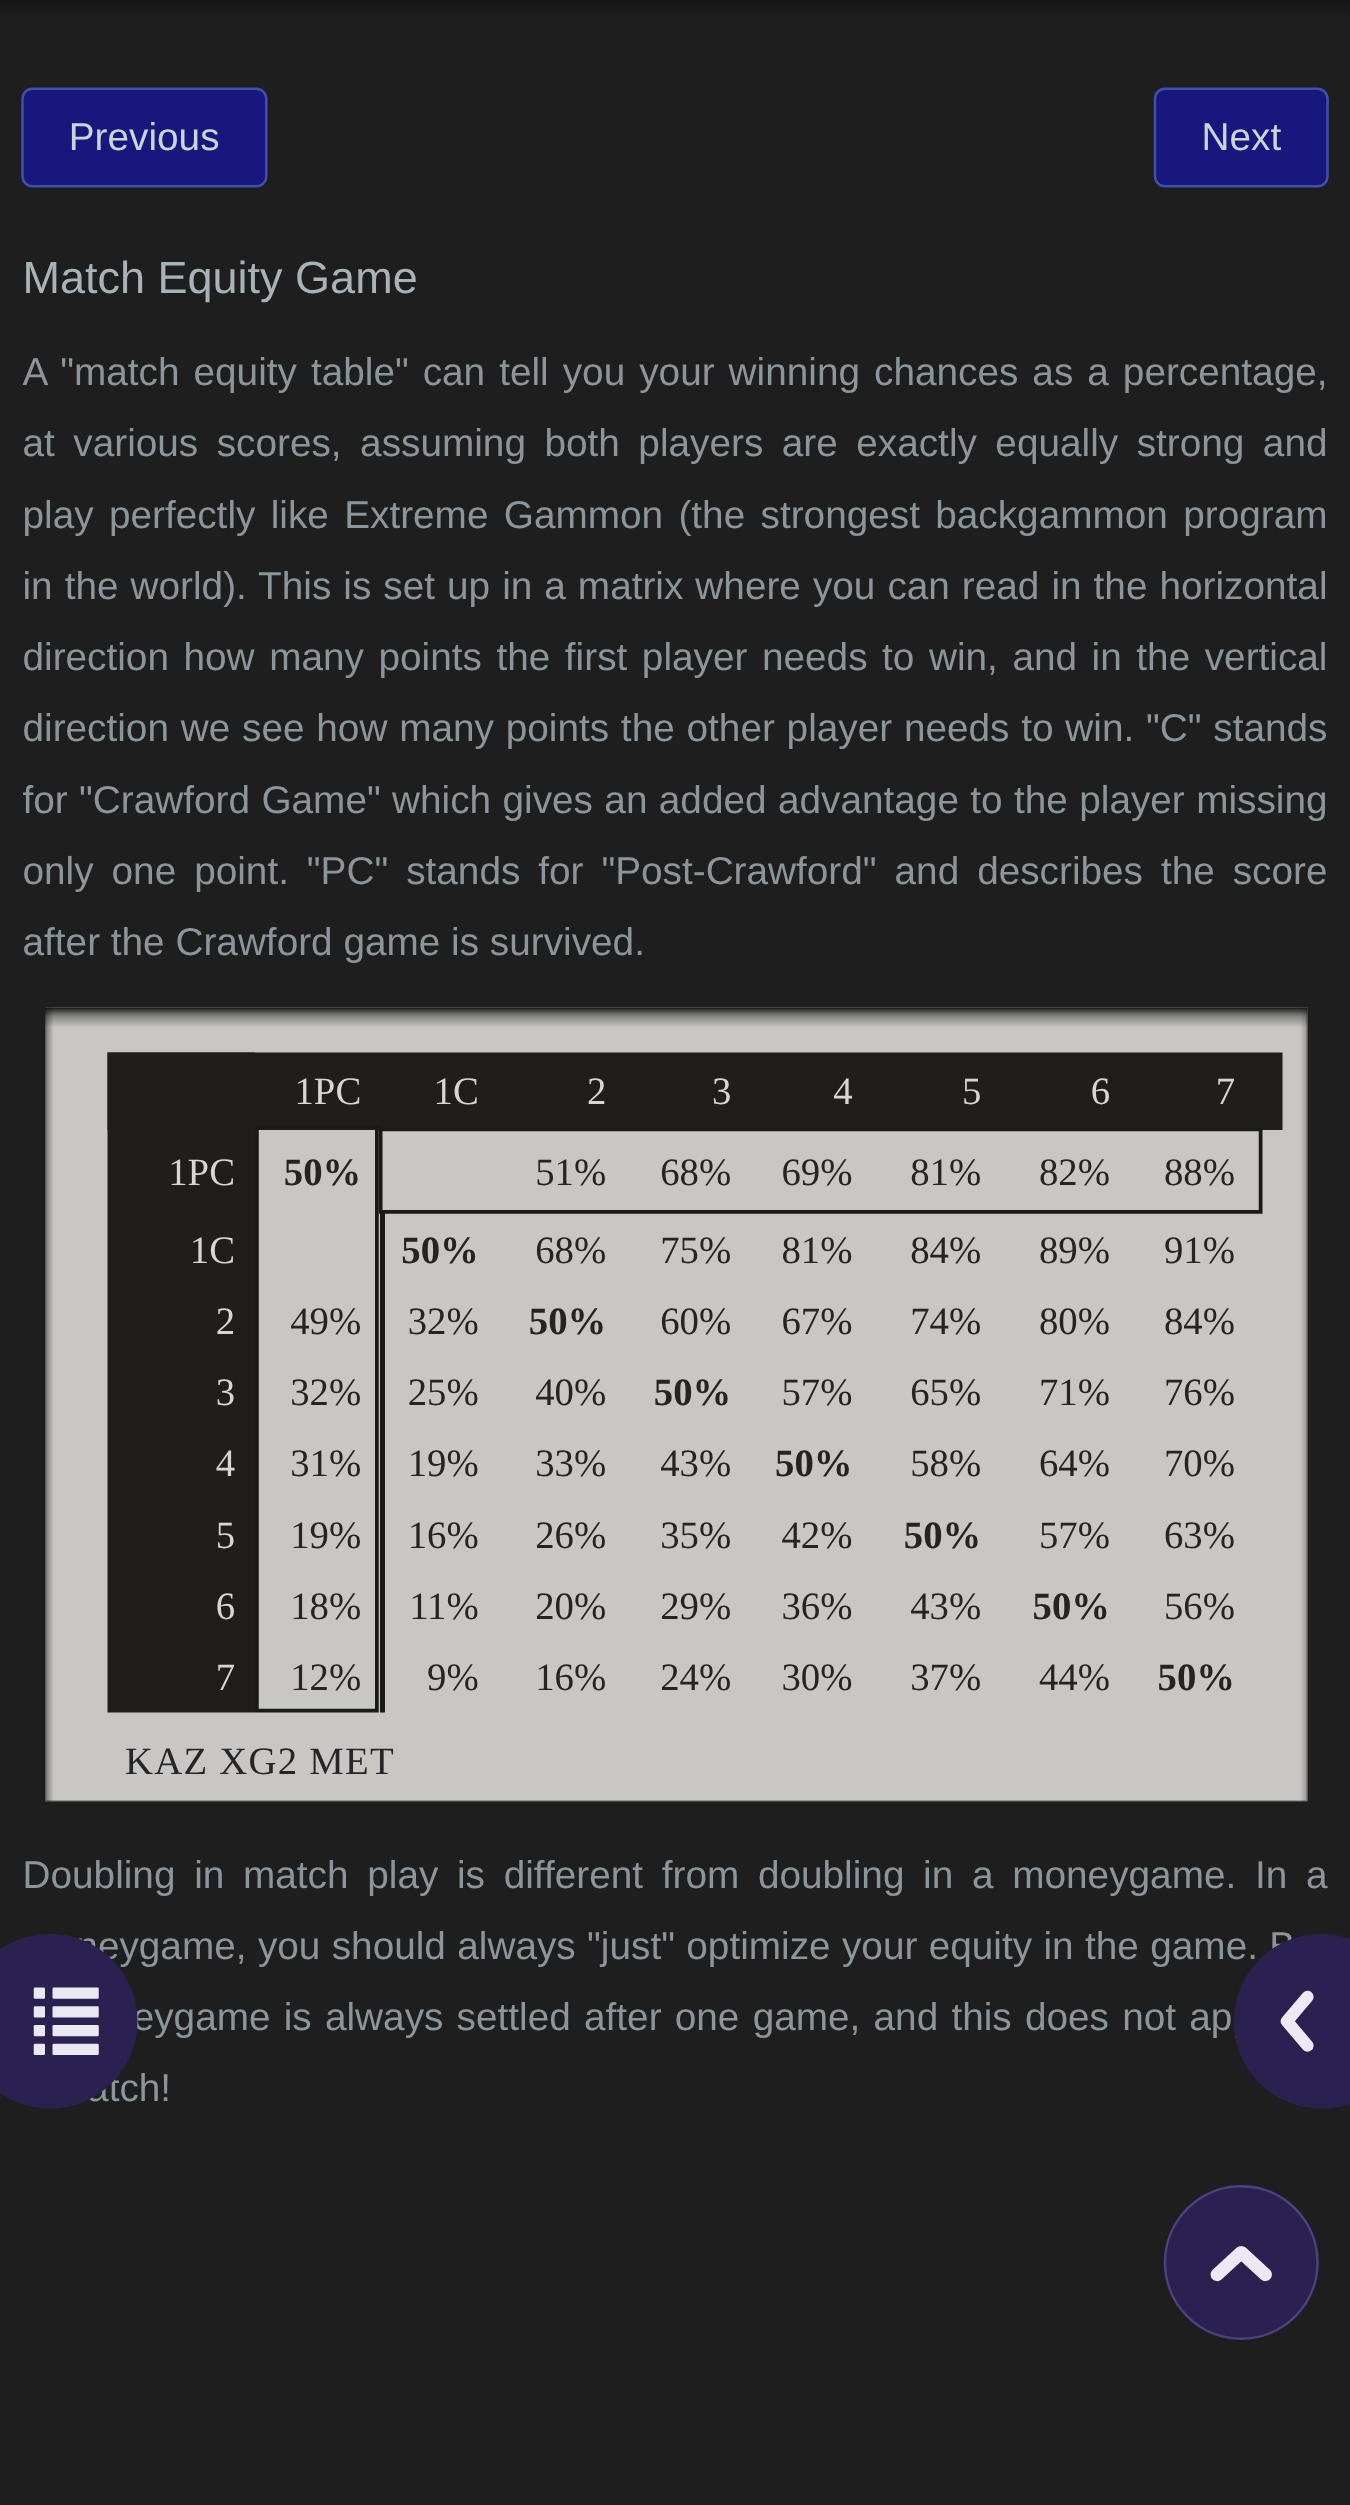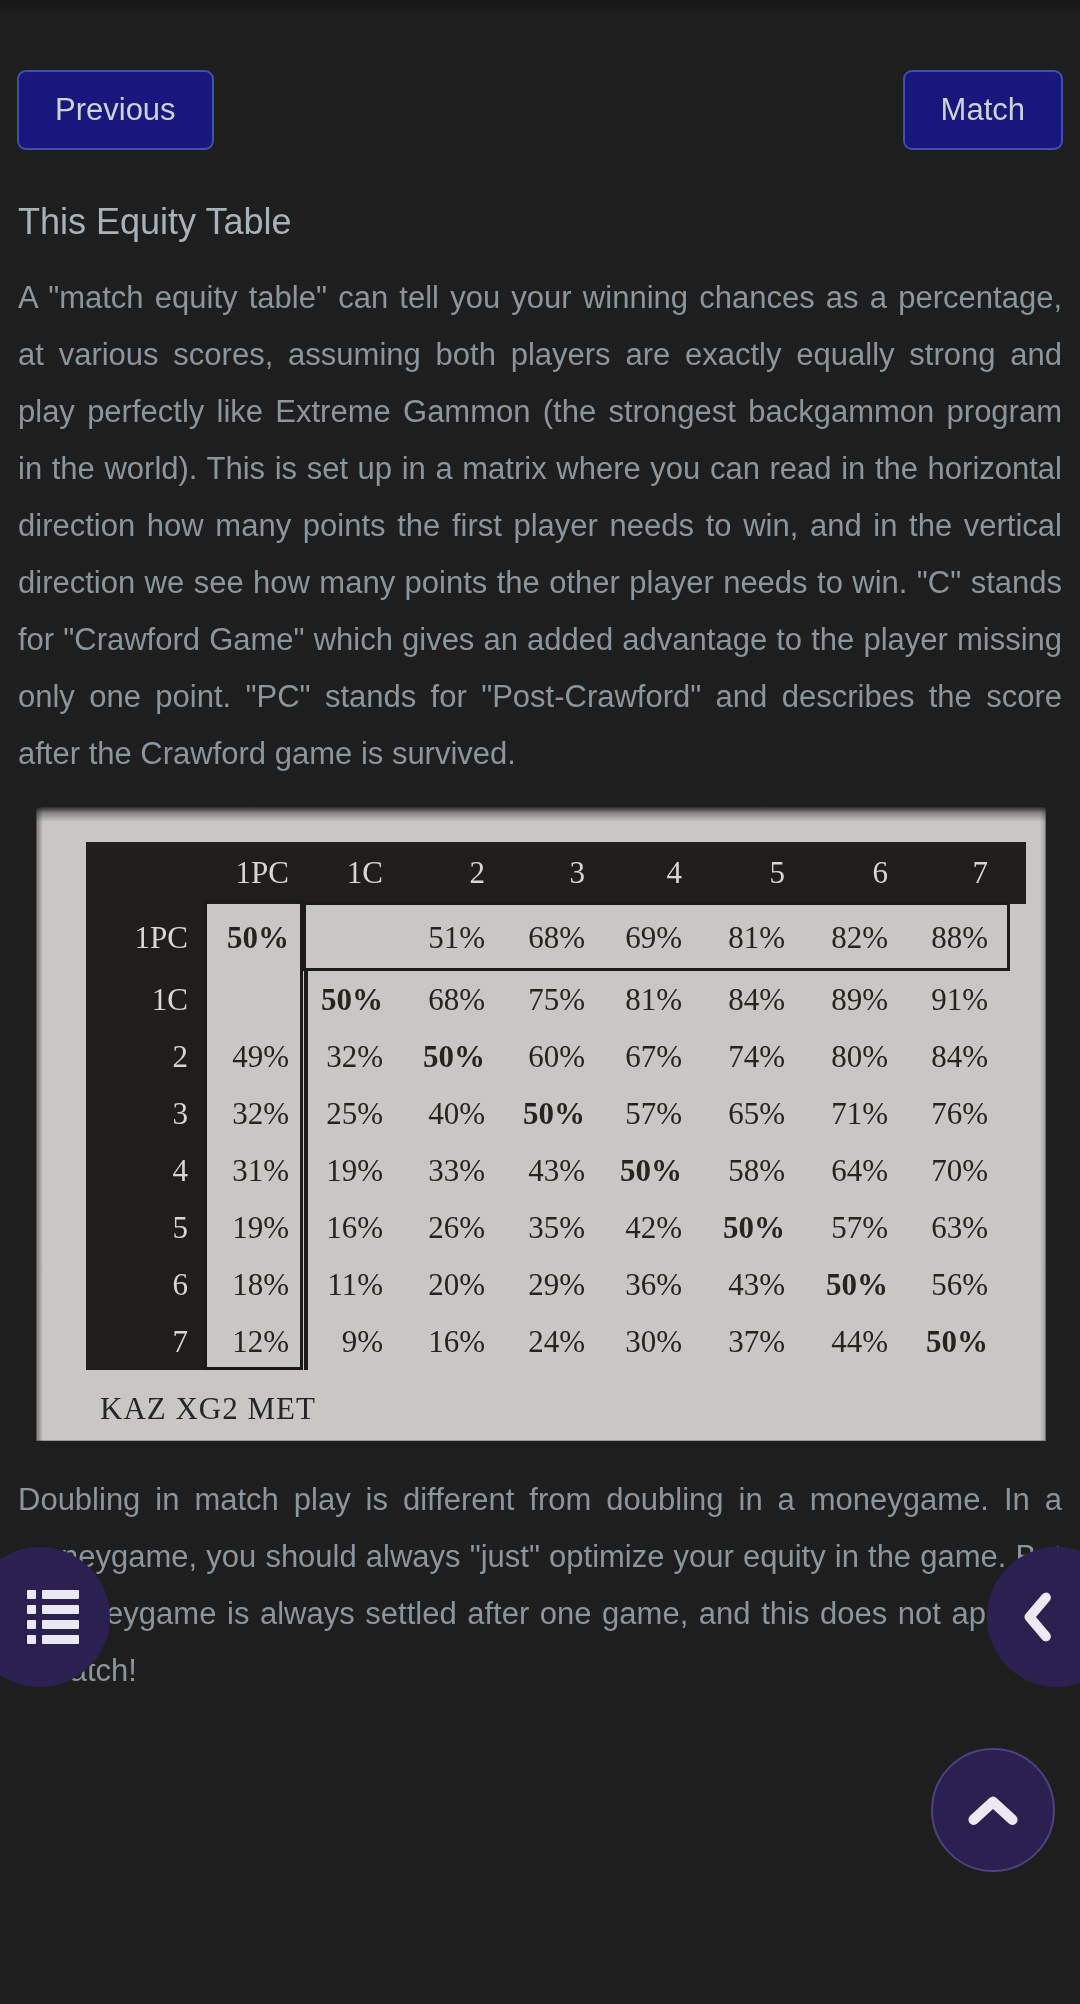--- a/index.html
+++ b/index.html
@@ -77,25 +77,25 @@
 </style>
 </head>
 <body>
 
 <div class="top-fade"></div>
 
 <div class="content">
 
   <div class="nav-row">
     <button class="nav-btn">Previous</button>
-    <button class="nav-btn">Match</button>
+    <button class="nav-btn">Next</button>
   </div>
 
   <div class="article">
-    <h2 class="page-subtitle">This Equity Table</h2>
+    <h2 class="page-subtitle">Match Equity Game</h2>
     <p class="body-text">A "match equity table" can tell you your winning chances as a percentage, at various scores, assuming both players are exactly equally strong and play perfectly like Extreme Gammon (the strongest backgammon program in the world). This is set up in a matrix where you can read in the horizontal direction how many points the first player needs to win, and in the vertical direction we see how many points the other player needs to win. "C" stands for "Crawford Game" which gives an added advantage to the player missing only one point. "PC" stands for "Post-Crawford" and describes the score after the Crawford game is survived.</p>
   </div>
 
   <div class="scan">
     <div class="band"></div>
     <div class="leftcol"></div>
     <div class="met-grid">
       <div class="hrow" style="display:contents;"><div class="cell label"></div><div class="cell">1PC</div><div class="cell">1C</div><div class="cell">2</div><div class="cell">3</div><div class="cell">4</div><div class="cell">5</div><div class="cell">6</div><div class="cell c8">7</div></div>
       <div style="display:contents;"><div class="drow first" style="display: contents;"><div class="cell label">1PC</div><div class="cell bold">50%</div><div class="cell"></div><div class="cell">51%</div><div class="cell">68%</div><div class="cell">69%</div><div class="cell">81%</div><div class="cell">82%</div><div class="cell c8">88%</div></div><div class="drow" style="display: contents;"><div class="cell label">1C</div><div class="cell"></div><div class="cell bold">50%</div><div class="cell">68%</div><div class="cell">75%</div><div class="cell">81%</div><div class="cell">84%</div><div class="cell">89%</div><div class="cell c8">91%</div></div><div class="drow" style="display: contents;"><div class="cell label">2</div><div class="cell">49%</div><div class="cell">32%</div><div class="cell bold">50%</div><div class="cell">60%</div><div class="cell">67%</div><div class="cell">74%</div><div class="cell">80%</div><div class="cell c8">84%</div></div><div class="drow" style="display: contents;"><div class="cell label">3</div><div class="cell">32%</div><div class="cell">25%</div><div class="cell">40%</div><div class="cell bold">50%</div><div class="cell">57%</div><div class="cell">65%</div><div class="cell">71%</div><div class="cell c8">76%</div></div><div class="drow" style="display: contents;"><div class="cell label">4</div><div class="cell">31%</div><div class="cell">19%</div><div class="cell">33%</div><div class="cell">43%</div><div class="cell bold">50%</div><div class="cell">58%</div><div class="cell">64%</div><div class="cell c8">70%</div></div><div class="drow" style="display: contents;"><div class="cell label">5</div><div class="cell">19%</div><div class="cell">16%</div><div class="cell">26%</div><div class="cell">35%</div><div class="cell">42%</div><div class="cell bold">50%</div><div class="cell">57%</div><div class="cell c8">63%</div></div><div class="drow" style="display: contents;"><div class="cell label">6</div><div class="cell">18%</div><div class="cell">11%</div><div class="cell">20%</div><div class="cell">29%</div><div class="cell">36%</div><div class="cell">43%</div><div class="cell bold">50%</div><div class="cell c8">56%</div></div><div class="drow" style="display: contents;"><div class="cell label">7</div><div class="cell">12%</div><div class="cell">9%</div><div class="cell">16%</div><div class="cell">24%</div><div class="cell">30%</div><div class="cell">37%</div><div class="cell">44%</div><div class="cell bold c8">50%</div></div></div>
     </div>

